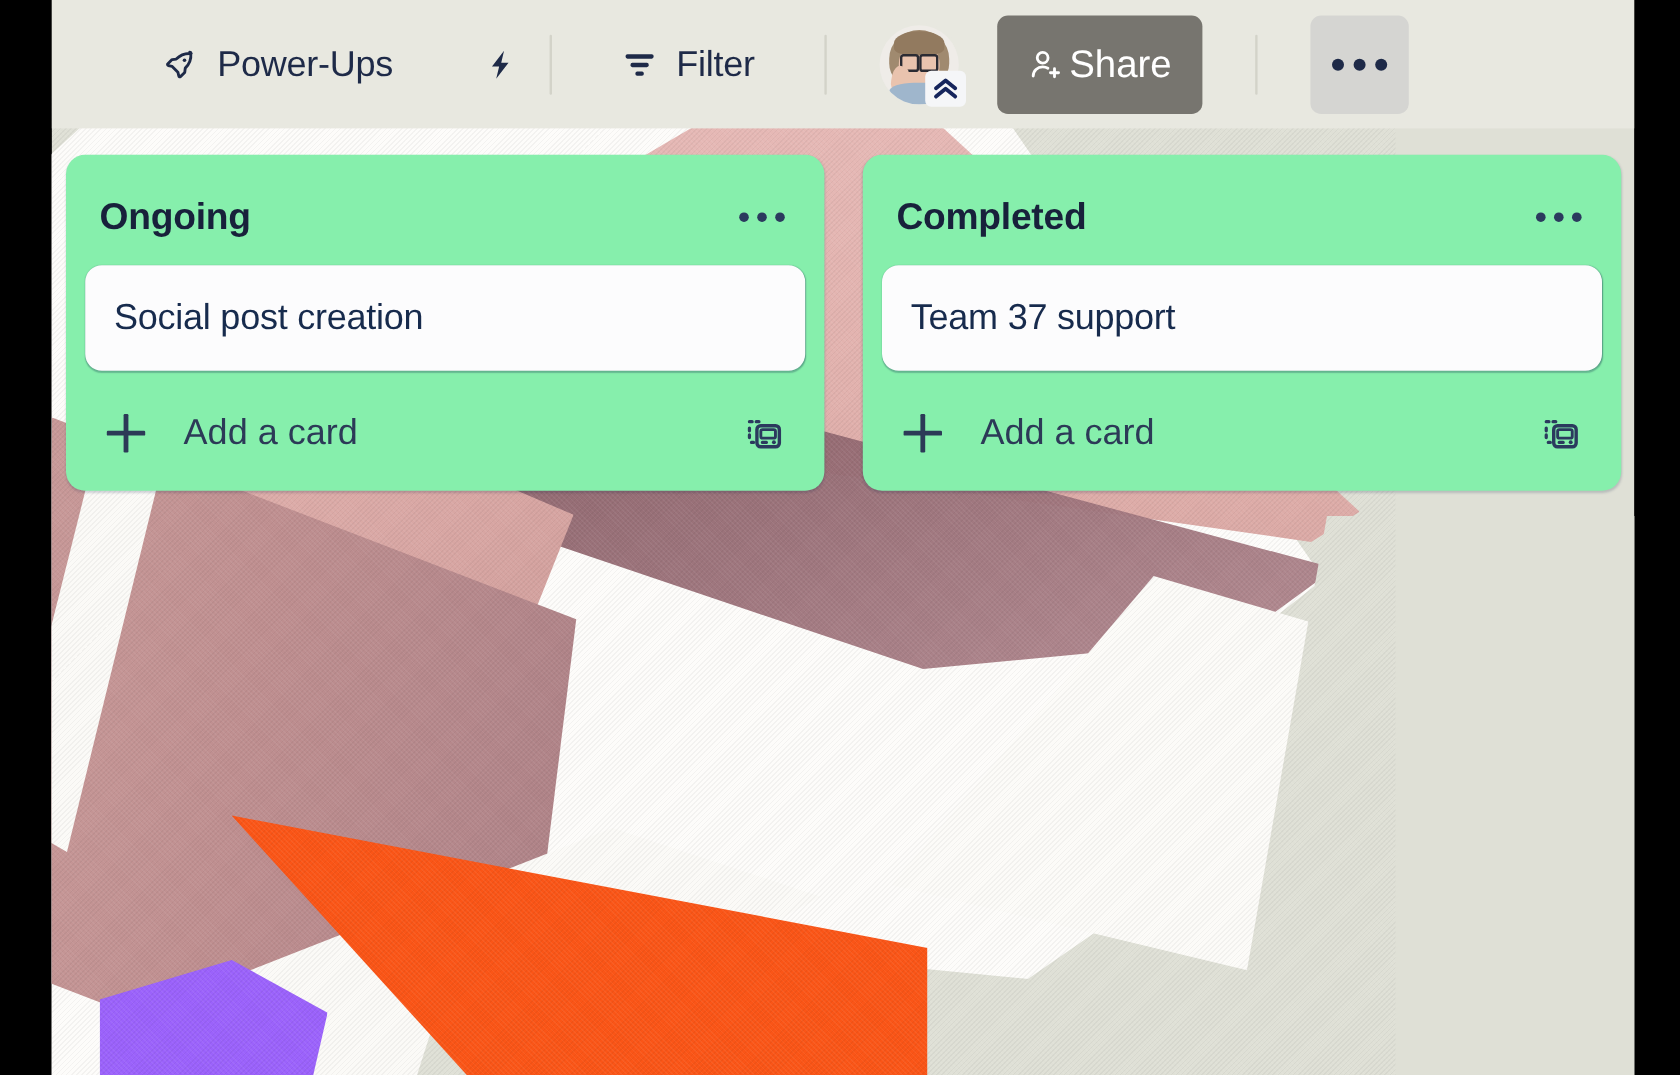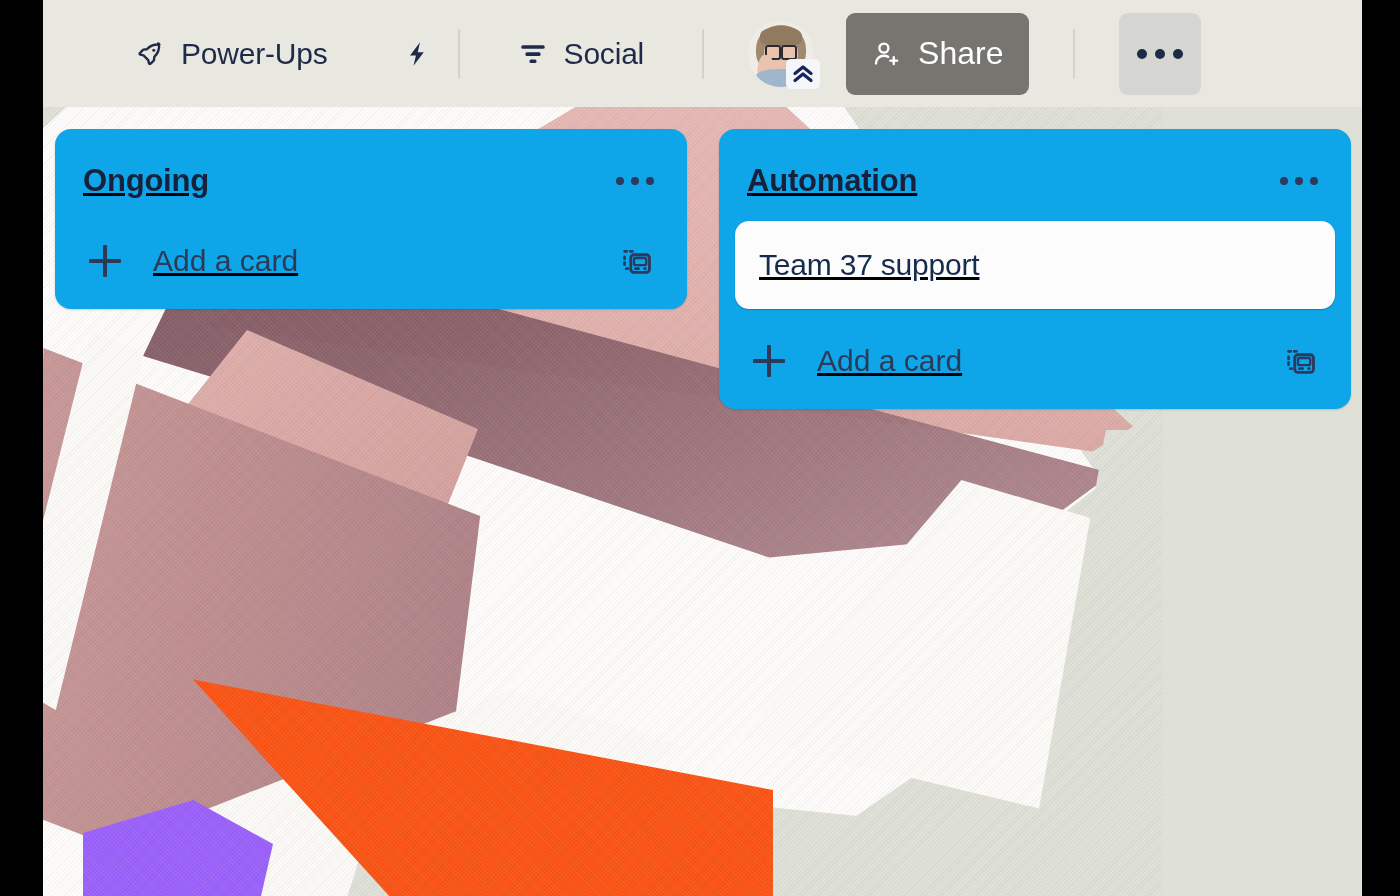--- a/index.html
+++ b/index.html
@@ -176,21 +176,21 @@
     transform:rotate(12deg);
   }
   #avatar-badge {
     position:absolute; right:-6px; bottom:-2px;
     width:34px; height:30px;
     background:#f5f6f8; border-radius:5px;
     display:flex; align-items:center; justify-content:center;
   }
 
   #share-btn {
-    display:flex; align-items:center; gap:16px;
+    display:flex; align-items:center; gap:4px;
     height:82px; padding:0 26px;
     background:#77756f; border-radius:9px;
     color:#fff; cursor:pointer;
     flex:0 0 auto;
   }
   #share-label { font-size:32px; font-weight:500; }
 
   #more-btn {
     width:82px; height:82px; flex:0 0 82px;
     background:#d5d5d2; border-radius:9px;
@@ -202,25 +202,24 @@
 
   
   #board {
     position:absolute; left:0; top:107px; width:1319px; height:789px;
     z-index:10;
     padding:22px 0 0 12px;
     display:flex; gap:32px; align-items:flex-start;
   }
   .list {
     width:632px;
-    background:#0ea5e9;
+    background:#86efac;
     border-radius:16px;
     padding:10px 14px 14px 14px;
     box-shadow:0 1px 2px rgba(9,30,66,.18);
-    text-decoration:underline;
   }
   .list-header {
     display:flex; align-items:center; justify-content:space-between;
     padding:22px 14px 20px 14px;
   }
   .list-title { font-size:31px; font-weight:700; color:#18213b; letter-spacing:-0.2px; }
   .list-menu {
     width:48px; height:40px; border-radius:6px; cursor:pointer;
     display:flex; align-items:center; justify-content:center; gap:7px;
   }
@@ -307,21 +306,21 @@
       <div class="gap-b"></div>
 
       <div class="tb-btn">
         <span class="tb-icon">
           <svg width="28" height="28" viewBox="0 0 24 24" fill="#1e2a48">
             <rect x="2" y="4.5" width="20" height="3.1" rx="1.3"></rect>
             <rect x="5.5" y="10.6" width="13" height="3.1" rx="1.3"></rect>
             <rect x="9" y="16.7" width="6" height="3.1" rx="1.3"></rect>
           </svg>
         </span>
-        <span class="tb-label">Social</span>
+        <span class="tb-label">Filter</span>
       </div>
 
       <div class="gap-b"></div>
       <div class="tb-divider"></div>
       <div class="gap-b"></div>
 
       <div id="avatar-wrap">
         <div id="avatar">
           <div class="av-hair"></div>
           <div class="av-face"></div>
@@ -367,40 +366,43 @@
 
       <div class="list">
         <div class="list-header">
           <div class="list-title">Ongoing</div>
           <div class="list-menu">
             <span class="list-menu-dot"></span>
             <span class="list-menu-dot"></span>
             <span class="list-menu-dot"></span>
           </div>
         </div>
+        <div class="card">
+          <span class="card-title">Social post creation</span>
+        </div>
         <div class="list-footer">
           <div class="add-card">
             <span class="plus-icon"></span>
             <span class="add-card-label">Add a card</span>
           </div>
           <div class="template-btn">
             <svg width="34" height="34" viewBox="0 0 24 24">
               <path d="M3.2 5.2h1.6M7.2 5.2h1.6M3.2 9v1.6M3.2 13v1.6M4.4 17.4h1.2" fill="none" stroke="#2b3a5e" stroke-width="1.9" stroke-linecap="round"></path>
               <rect x="7.6" y="7.6" width="13.2" height="12.4" rx="2.2" fill="none" stroke="#2b3a5e" stroke-width="2"></rect>
               <rect x="9.9" y="9.9" width="8.6" height="5" rx="1" fill="none" stroke="#2b3a5e" stroke-width="1.7"></rect>
               <circle cx="17.6" cy="17.3" r="1.15" fill="#2b3a5e"></circle>
               <rect x="9.9" y="16.4" width="4.2" height="1.9" rx=".9" fill="#2b3a5e"></rect>
             </svg>
           </div>
         </div>
       </div>
 
       <div class="list">
         <div class="list-header">
-          <div class="list-title">Automation</div>
+          <div class="list-title">Completed</div>
           <div class="list-menu">
             <span class="list-menu-dot"></span>
             <span class="list-menu-dot"></span>
             <span class="list-menu-dot"></span>
           </div>
         </div>
         <div class="card">
           <span class="card-title">Team 37 support</span>
         </div>
         <div class="list-footer">

